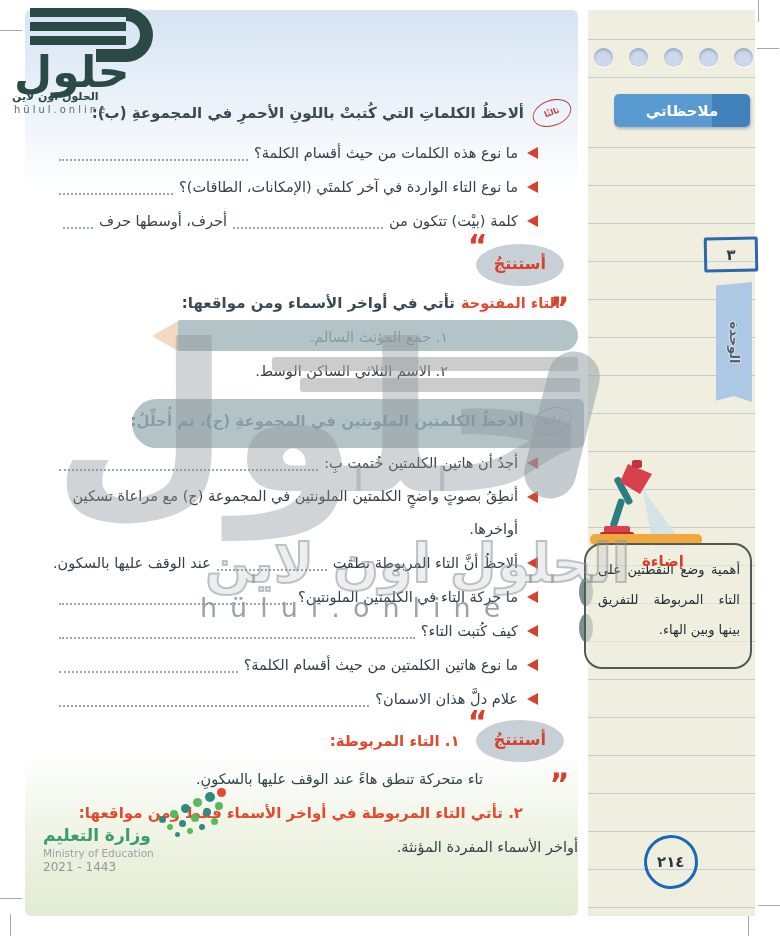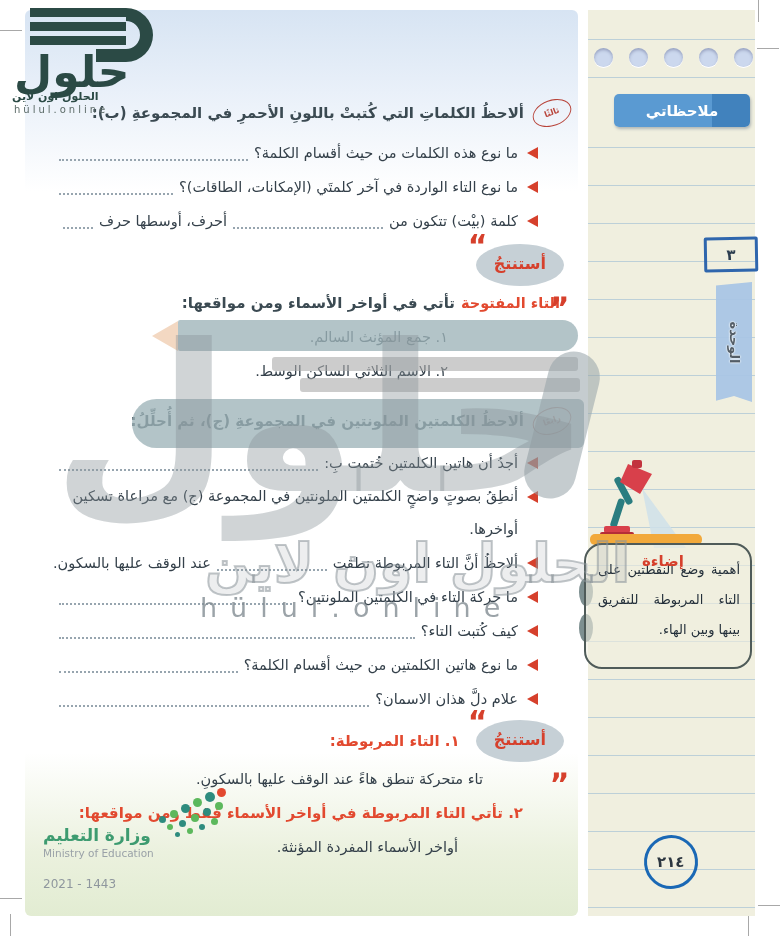--- a/index.html
+++ b/index.html
@@ -49,21 +49,21 @@
 
   .indent1 { padding-right:40px; padding-left:28px; }
   .indent-head { padding-right:6px; padding-left:10px; }
 
   
   .ministry { position:absolute; left:18px; top:815px; direction:ltr;
     text-align:left; z-index:30; }
   .ministry .ar { color:#3d9b70; font-size:17px; font-weight:bold;
     font-family:"DejaVu Sans", sans-serif; }
   .ministry .en { color:#9aa2a8; font-size:10.5px; margin-top:2px; }
-  .ministry .yr { color:#8f979e; font-size:12px; margin-top:18px; }
+  .ministry .yr { color:#8f979e; font-size:12px; margin-top:1px; }
   .emblem { position:absolute; left:128px; top:772px; width:80px; height:60px; z-index:31; }
   .emblem i { position:absolute; border-radius:50%; }
 
   
   .notebook {
     position:absolute; left:588px; top:10px; width:167px; height:906px;
     background:
       repeating-linear-gradient(180deg, transparent 0 37px, #bdd0d8 37px 38px),
       #f0efdf;
     background-position:0 100px;
@@ -245,21 +245,21 @@
         <span class="qt bot">„</span>
       </span>
       <span class="redtext" style="margin-right:14px; font-size:15px;">١. التاء المربوطة:</span>
     </div>
     <div class="row" style="padding-right:95px;">
       <span class="qtext">تاء متحركة تنطق هاءً عند الوقف عليها بالسكونِ.</span>
     </div>
     <div class="row" style="padding-right:55px;">
       <span class="redtext" style="font-size:15px;">٢. تأتي التاء المربوطة في أواخر الأسماء فقط ومن مواقعها:</span>
     </div>
-    <div class="row" style="padding-right:120px;">
+    <div class="row" style="">
       <span class="qtext">أواخر الأسماء المفردة المؤنثة.</span>
     </div>
 
     <div class="emblem">
       <i style="left:6px;top:34px;width:7px;height:7px;background:#2e8c7e;"></i>
       <i style="left:17px;top:28px;width:8px;height:8px;background:#5cb85c;"></i>
       <i style="left:28px;top:22px;width:9px;height:9px;background:#2e8c7e;"></i>
       <i style="left:40px;top:16px;width:9px;height:9px;background:#5cb85c;"></i>
       <i style="left:52px;top:10px;width:10px;height:10px;background:#2e8c7e;"></i>
       <i style="left:64px;top:6px;width:9px;height:9px;background:#e2492f;"></i>

